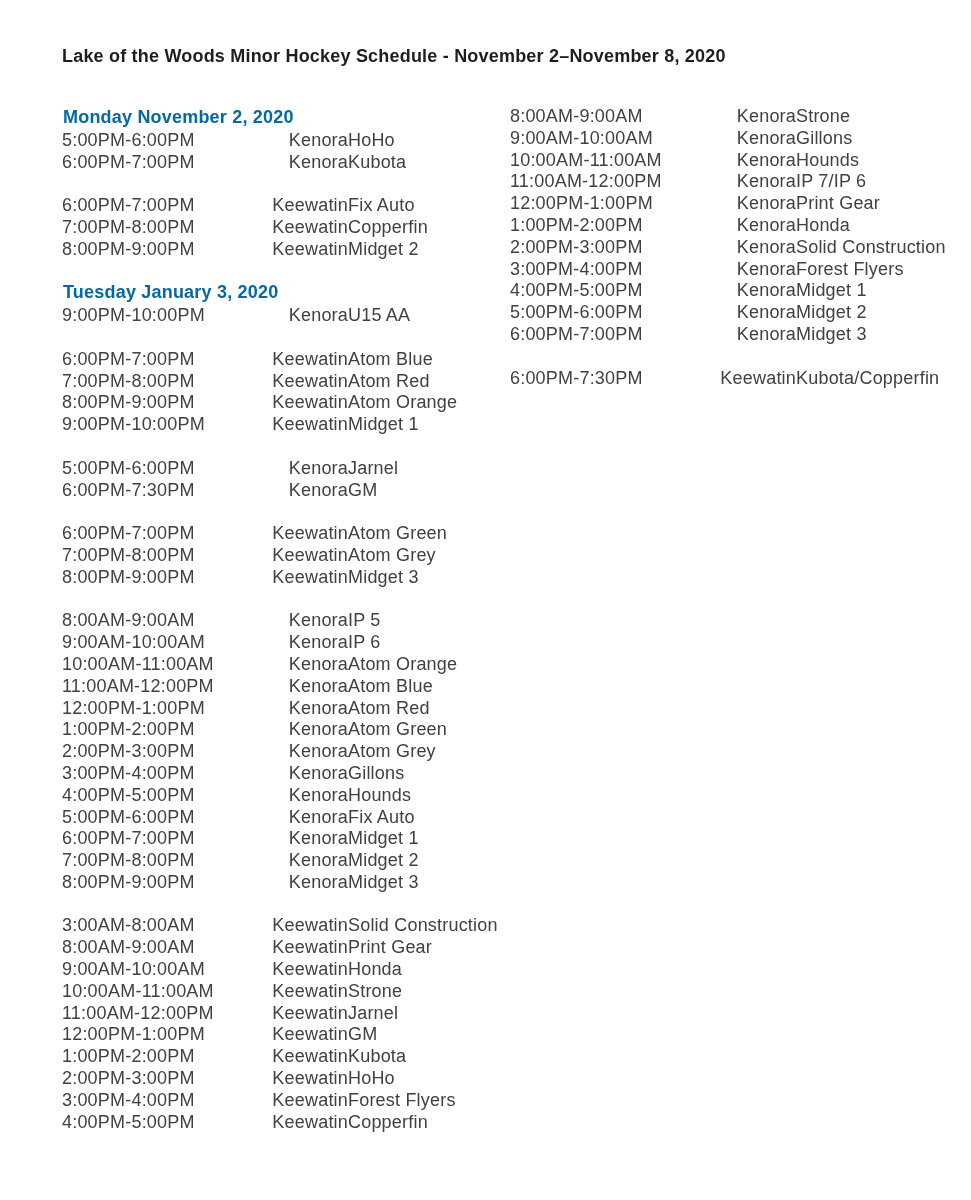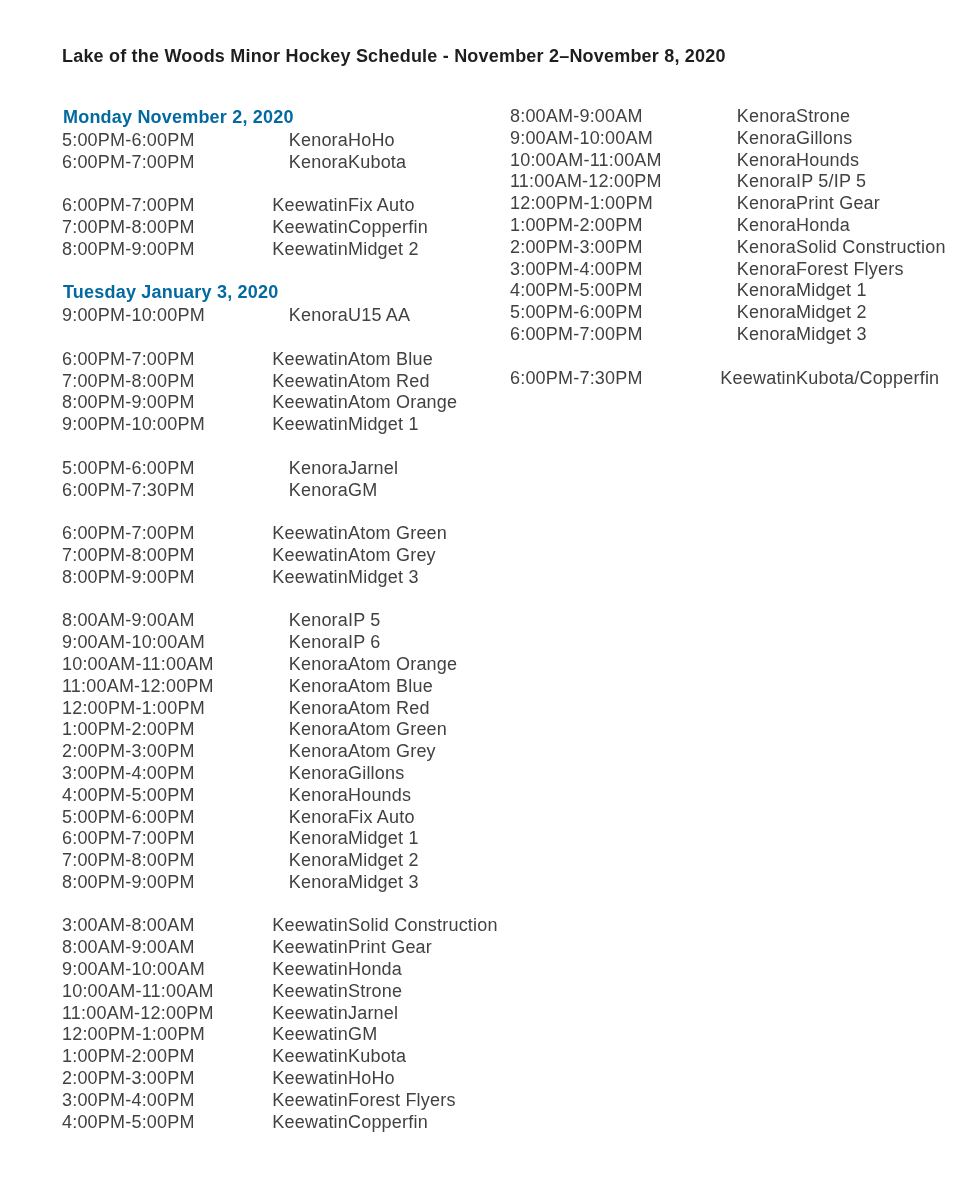--- a/index.html
+++ b/index.html
@@ -308,21 +308,21 @@
               <span class="cell cell-team">Gillons</span>
             </div>
             <div class="row">
               <span class="cell cell-time">10:00AM-11:00AM</span>
               <span class="cell cell-location">Kenora</span>
               <span class="cell cell-team">Hounds</span>
             </div>
             <div class="row">
               <span class="cell cell-time">11:00AM-12:00PM</span>
               <span class="cell cell-location">Kenora</span>
-              <span class="cell cell-team">IP 5/IP 5</span>
+              <span class="cell cell-team">IP 7/IP 6</span>
             </div>
             <div class="row">
               <span class="cell cell-time">12:00PM-1:00PM</span>
               <span class="cell cell-location">Kenora</span>
               <span class="cell cell-team">Print Gear</span>
             </div>
             <div class="row">
               <span class="cell cell-time">1:00PM-2:00PM</span>
               <span class="cell cell-location">Kenora</span>
               <span class="cell cell-team">Honda</span>

